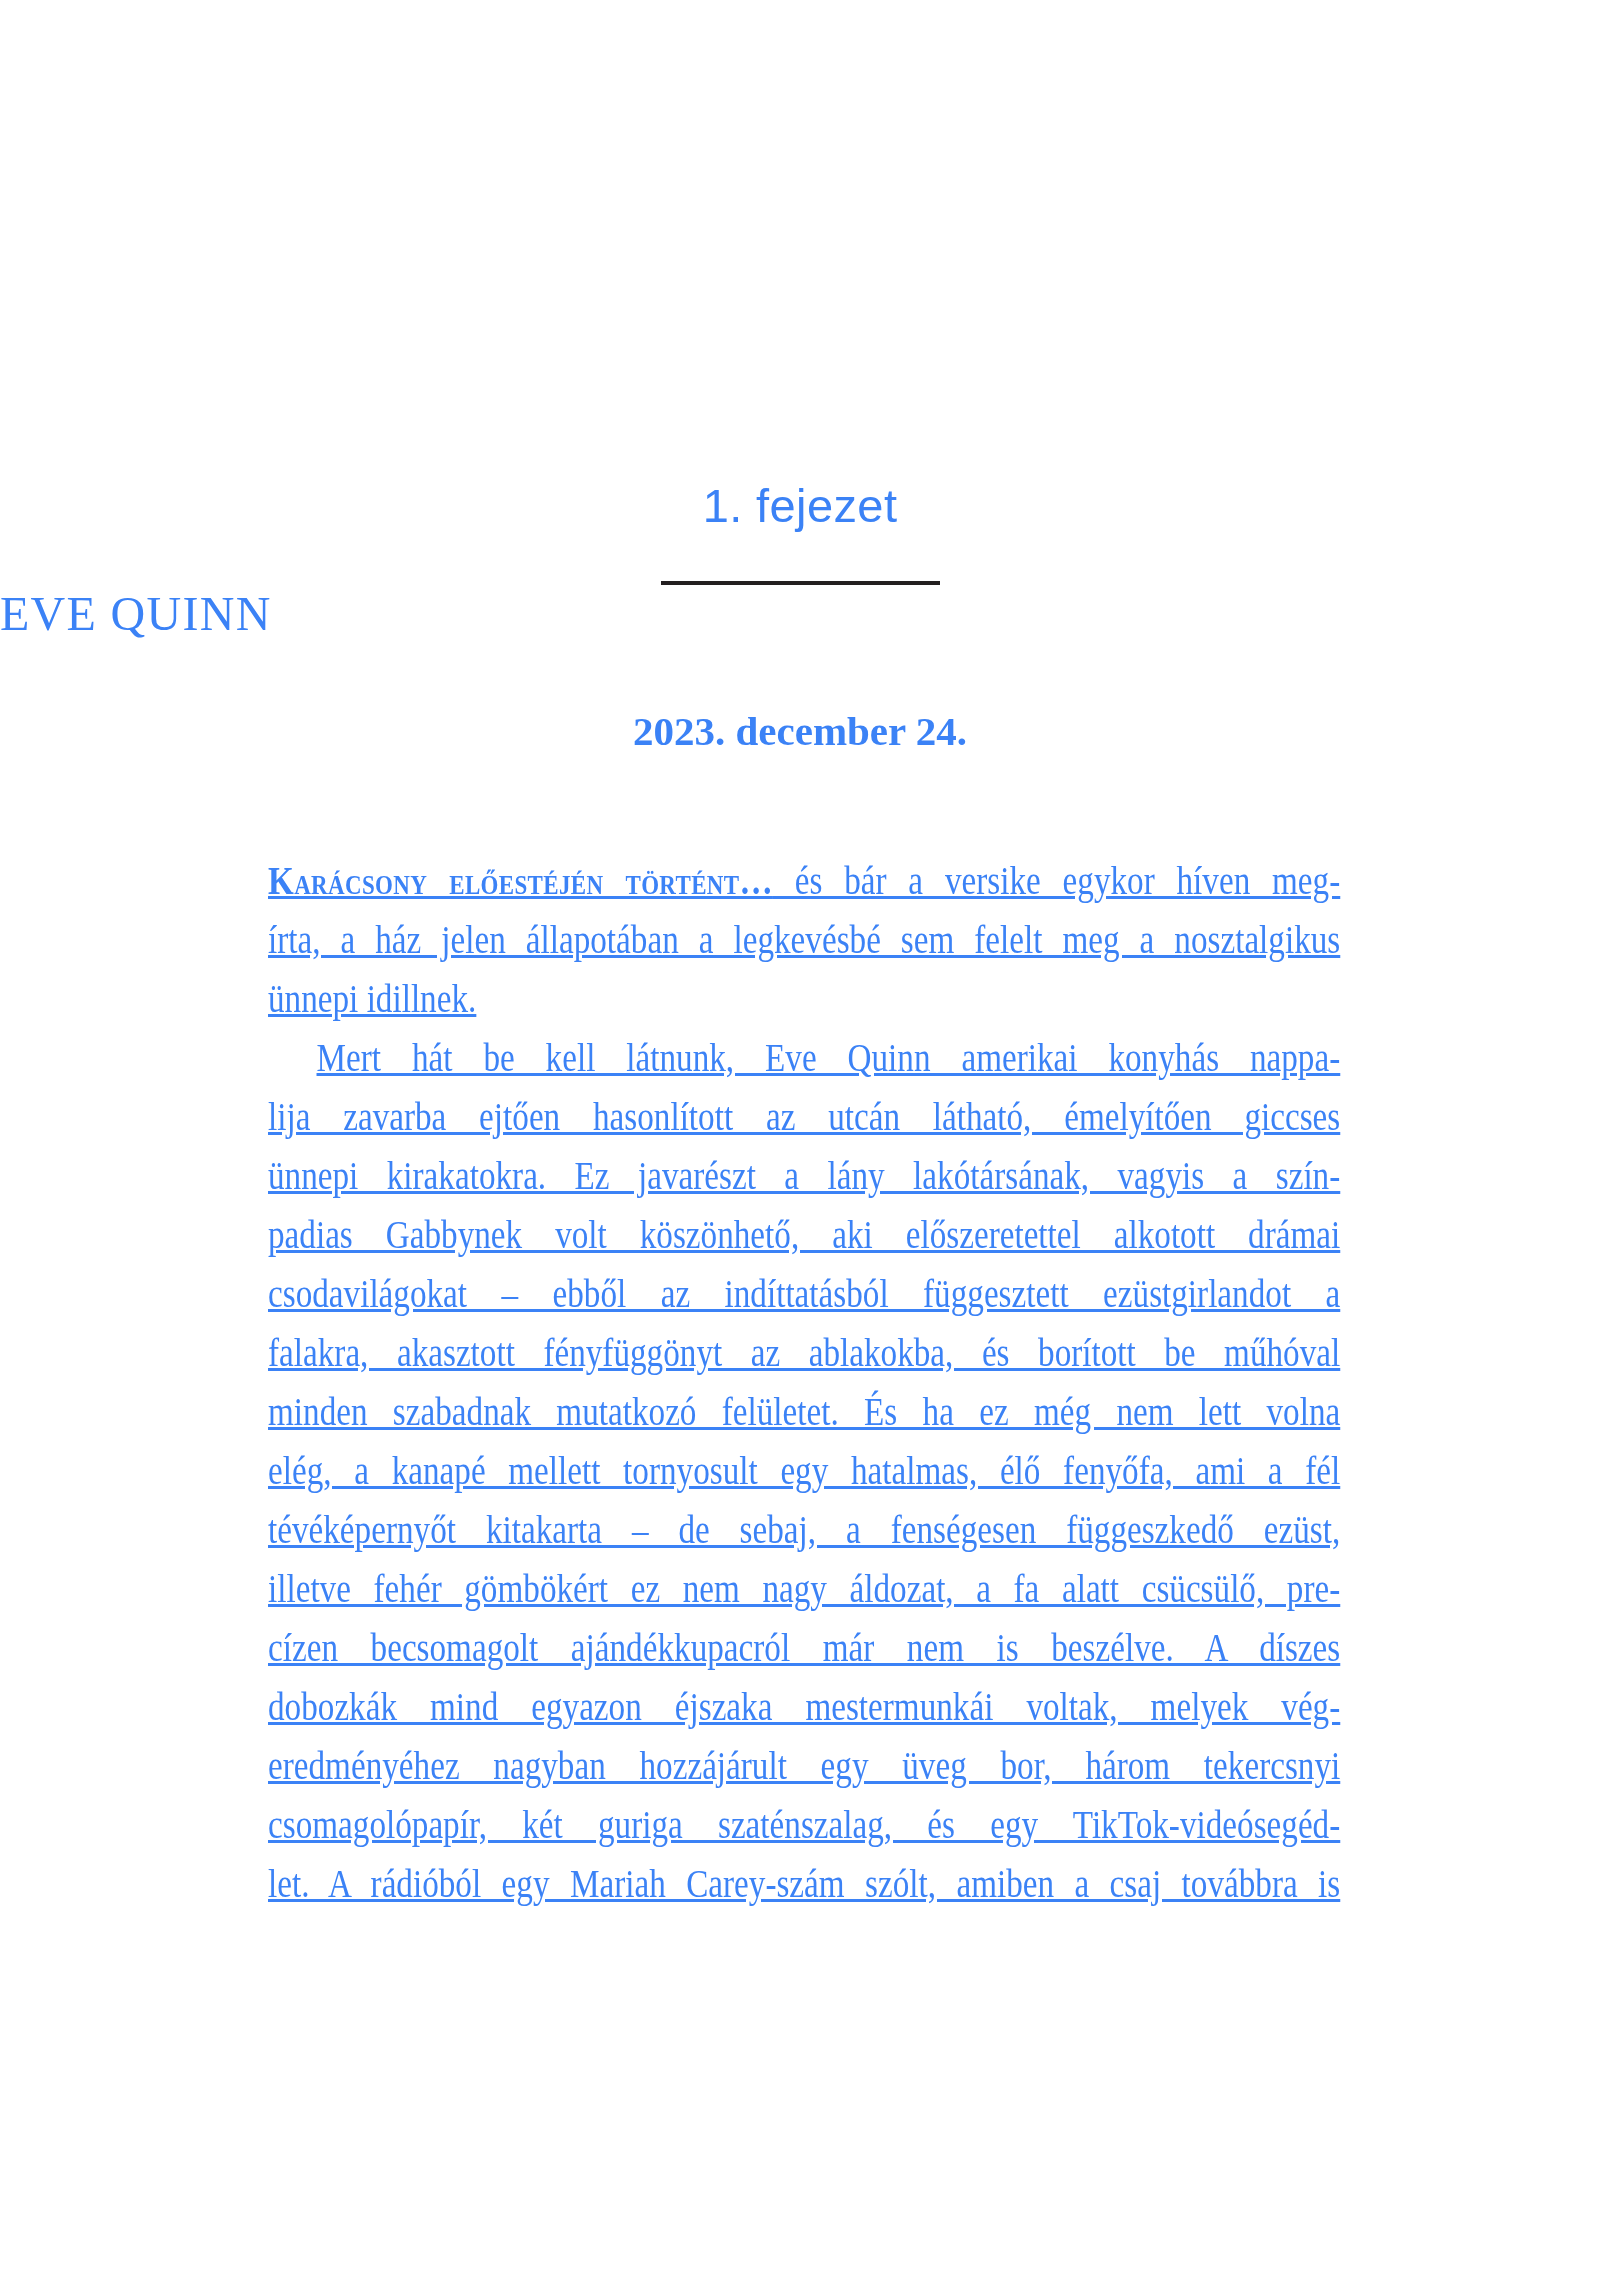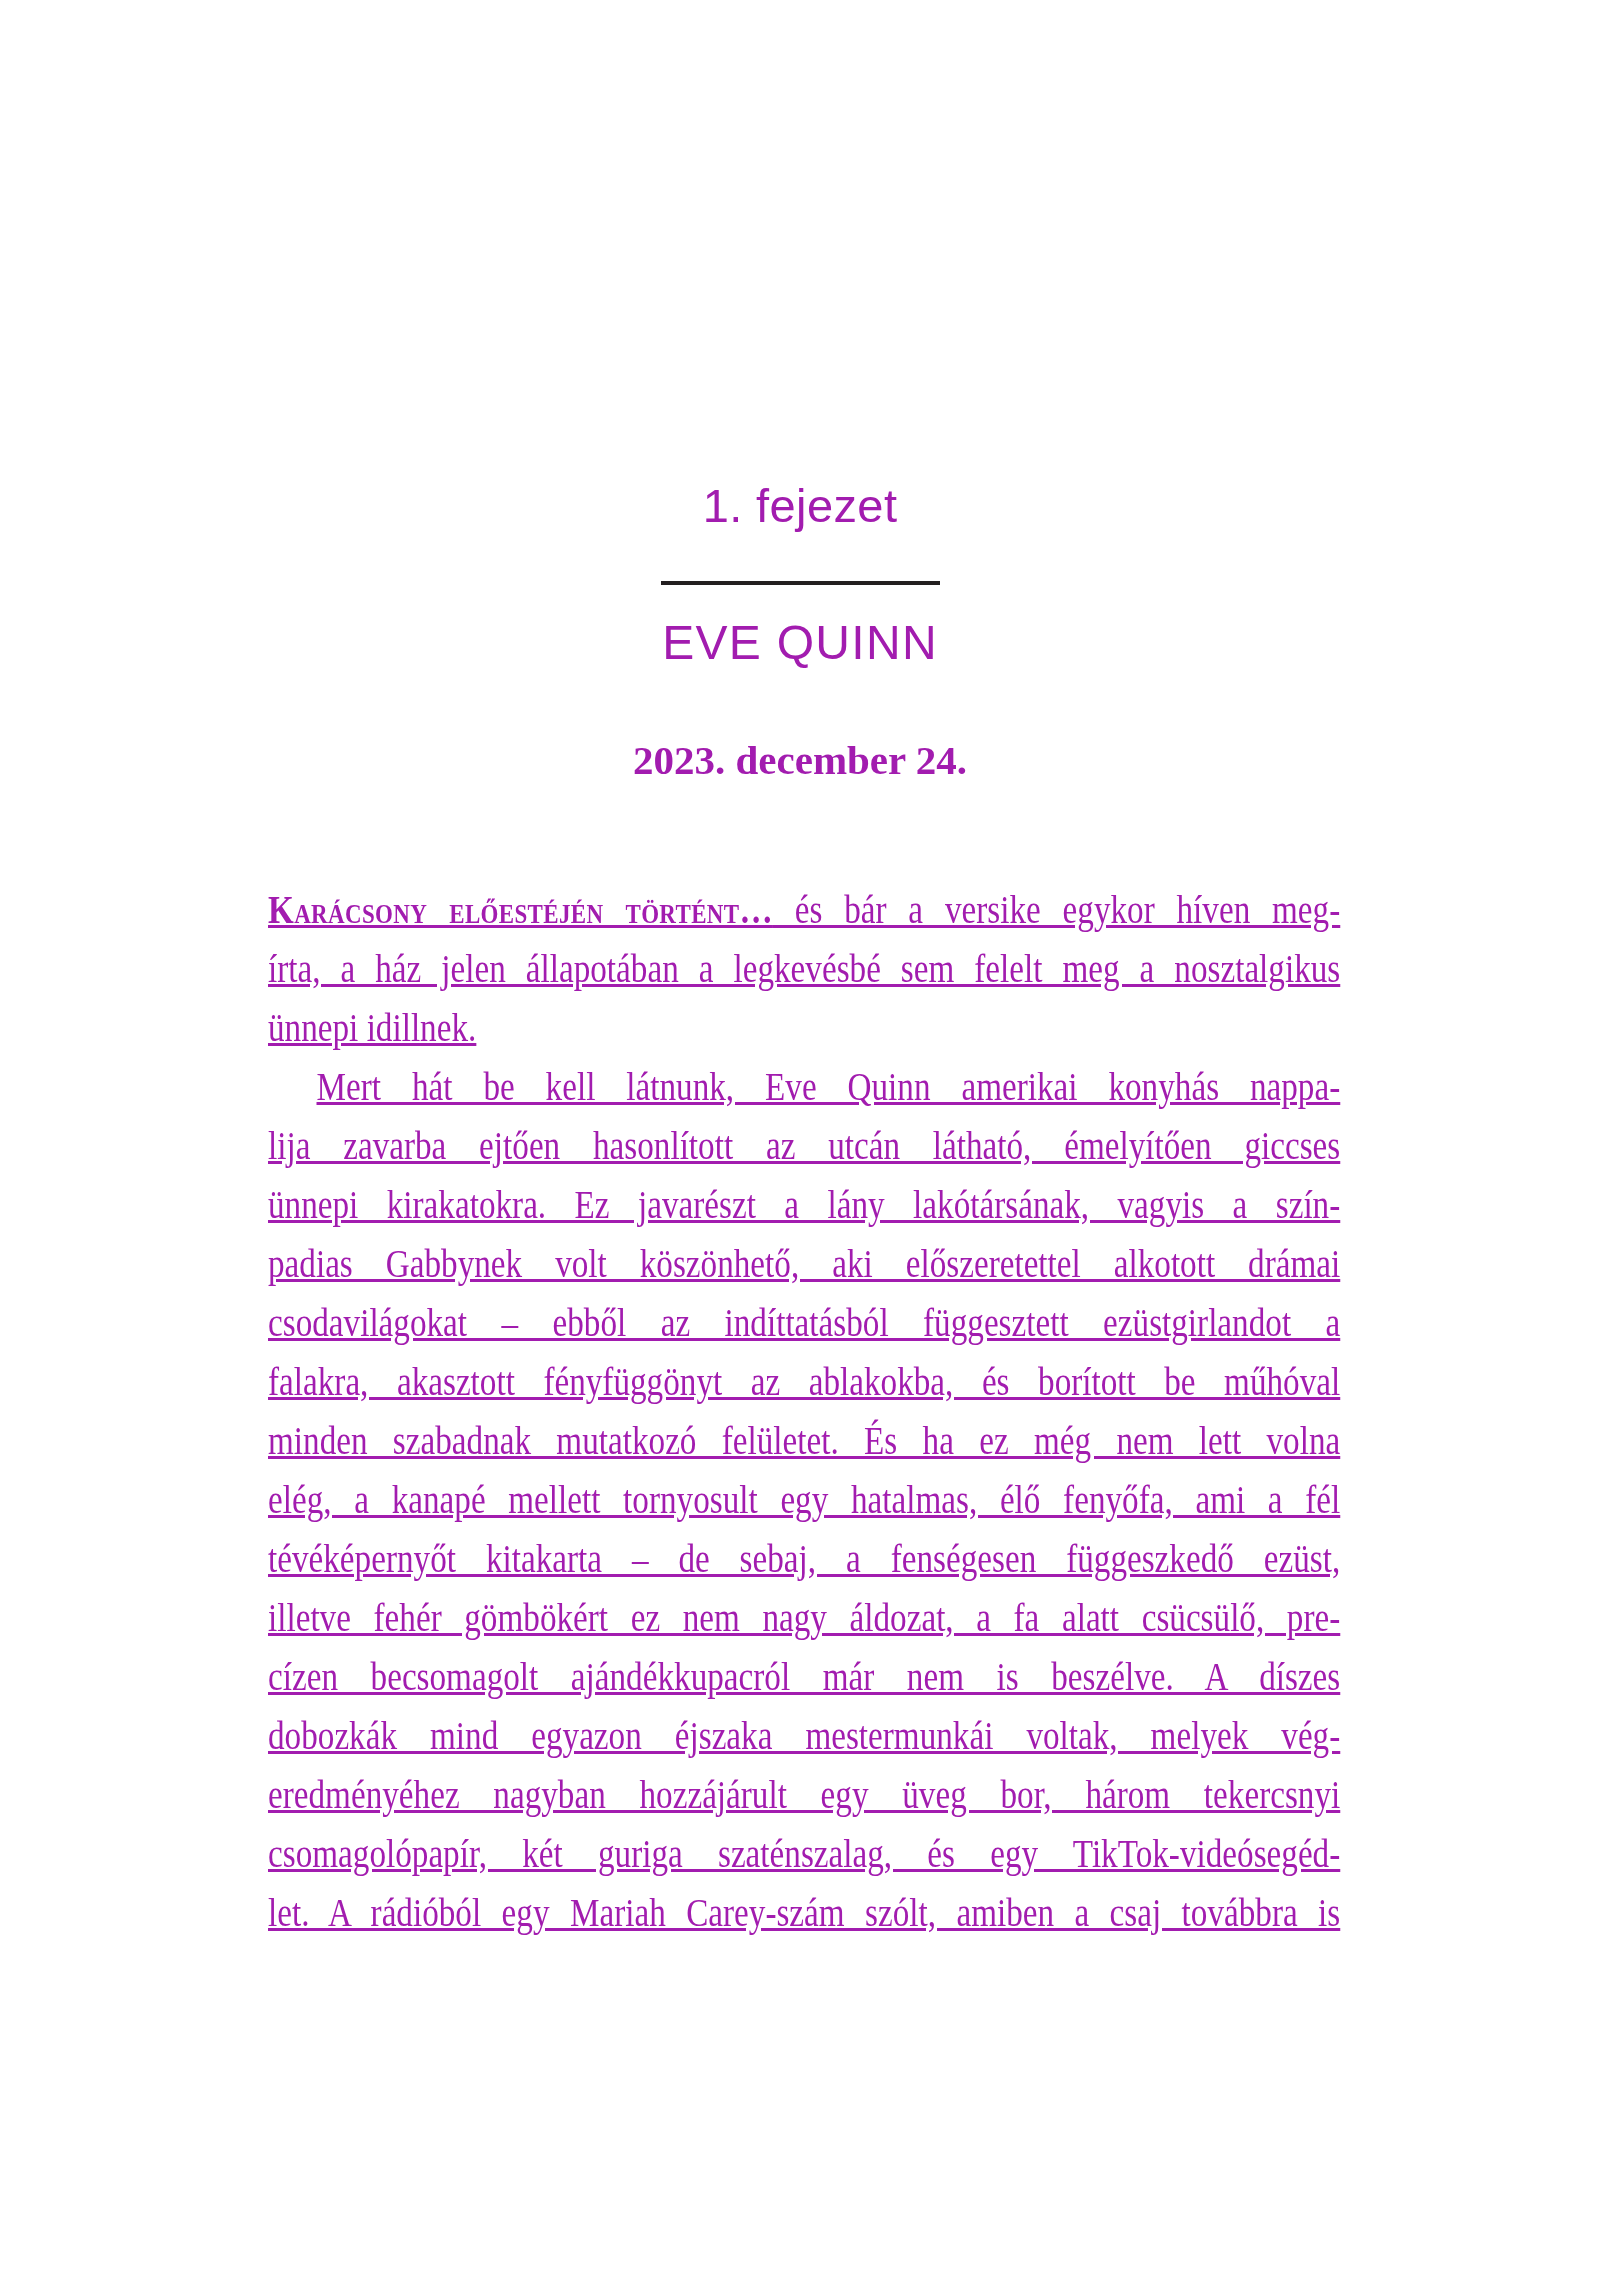--- a/index.html
+++ b/index.html
@@ -1,39 +1,39 @@
 <!DOCTYPE html>
 <html style="font-size:14px"><head>
 <meta charset="utf-8">
 <style>
   html, body { margin: 0; padding: 0; background: #ffffff; }
   .page {
     width: 1600px; height: 1945px;
     background: #ffffff;
-    color: #a21caf;
+    color: #3b82f6;
     overflow: hidden;
     position: relative;
   }
   
   .chapter-label {
     margin-top: 478px;
     text-align: center;
     font-family: "Liberation Sans", sans-serif;
     font-size: 47px;
     letter-spacing: 0.4px;
   }
   .divider {
     margin: 48px auto 0 auto;
     width: 279px; height: 3.5px;
     background: #231f20;
   }
   .chapter-title {
-    margin-top: 30px;
-    text-align: center;
-    font-family: Liberation Sans, sans-serif;
+    margin-top: 1px;
+    text-align: left;
+    font-family: Liberation Serif, serif;
     font-size: 48px;
     letter-spacing: 1.3px;
   }
   .chapter-date {
     margin-top: 66px;
     text-align: center;
     font-family: "Liberation Serif", serif;
     font-weight: 700;
     font-size: 41px;
   }

